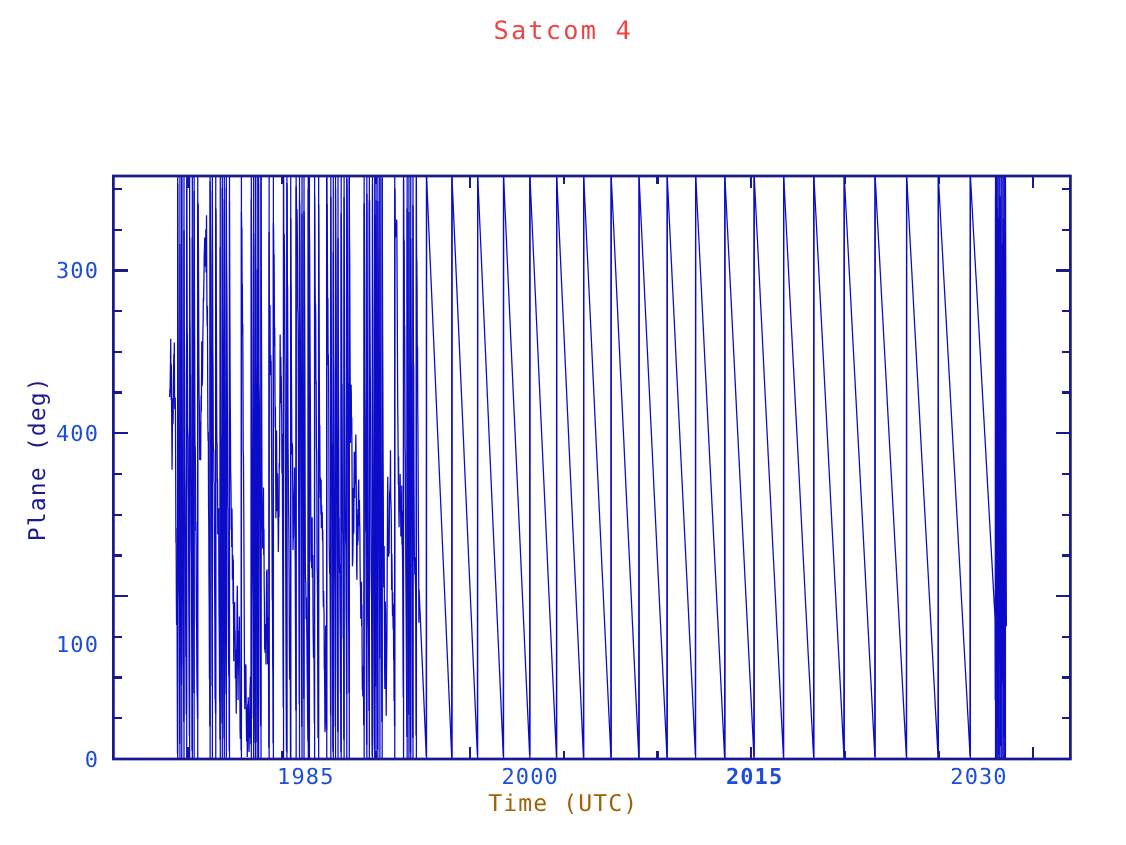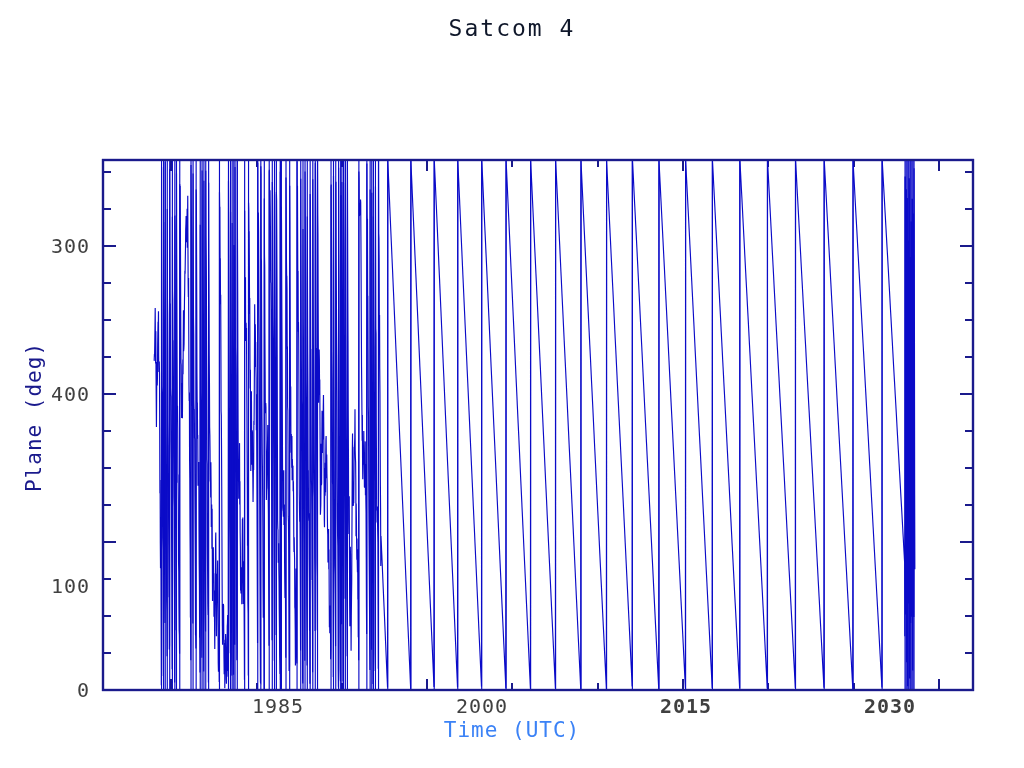--- a/index.html
+++ b/index.html
@@ -10,46 +10,46 @@
     overflow:hidden;
     position:relative;
   }
   #stage{position:absolute;left:0;top:0;width:1024px;height:768px;}
   .ttl{
     position:absolute;
     left:0;top:15px;width:1024px;
     text-align:center;
     font-size:23px;
     letter-spacing:2px;
-    color:#0f172a;
+    color:#ef4444;
     font-family:"DejaVu Sans Mono","Liberation Mono",monospace;
   }
   .xlab{
     position:absolute;
     left:0;top:718px;width:1024px;
     text-align:center;
     font-size:21px;
     letter-spacing:1px;
-    color:#3b82f6;
+    color:#a16207;
   }
   .ylab{
     position:absolute;
     left:-86px;top:405px;
     width:240px;
     text-align:center;
     font-size:21px;
     letter-spacing:1px;
     color:#1a1a8c;
     transform:rotate(-90deg);
     transform-origin:50% 50%;
     white-space:nowrap;
   }
   .tick-lab{
     position:absolute;
-    color:#404040;
+    color:#1d4ed8;
     font-size:20px;
     letter-spacing:1px;
     white-space:nowrap;
   }
   .xt{ transform:translateX(-50%); }
   .yt{ transform:translateY(-50%); text-align:right; }
   svg{position:absolute;left:0;top:0;}
 </style>
 </head>
 <body>
@@ -217,20 +217,20 @@
       </g>
       <rect x="103" y="160" width="870" height="530" fill="none" stroke="#1a1a8c" stroke-width="2.2"></rect>
     </svg>
 
   <div class="ylab">Plane (deg)</div>
   <div class="xlab">Time (UTC)</div>
 
   <div class="tick-lab xt" style="left:278px;top:694px;">1985</div>
   <div class="tick-lab xt" style="left:482px;top:694px;text-align:center;">2000</div>
   <div class="tick-lab xt" style="left:686px;top:694px;font-weight:bold;">2015</div>
-  <div class="tick-lab xt" style="left:890px;top:694px;font-weight:bold;">2030</div>
+  <div class="tick-lab xt" style="left:890px;top:694px;">2030</div>
 
   <div class="tick-lab yt" style="left:60px;width:30px;top:690px;">0</div>
   <div class="tick-lab yt" style="left:40px;width:50px;top:542px;margin-top:44px;">100</div>
   <div class="tick-lab yt" style="left:40px;width:50px;top:394px;">400</div>
   <div class="tick-lab yt" style="left:40px;width:50px;top:246px;">300</div>
 
 </div>
 
 </body></html>

